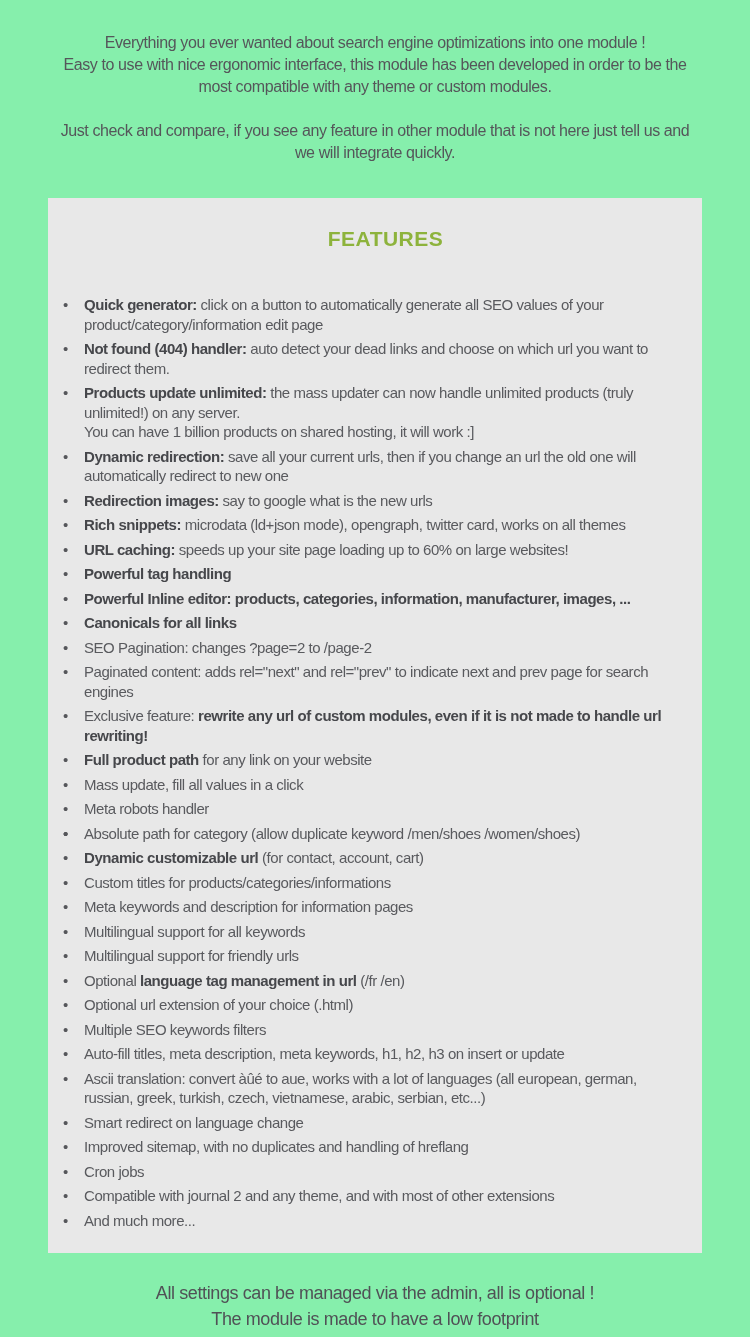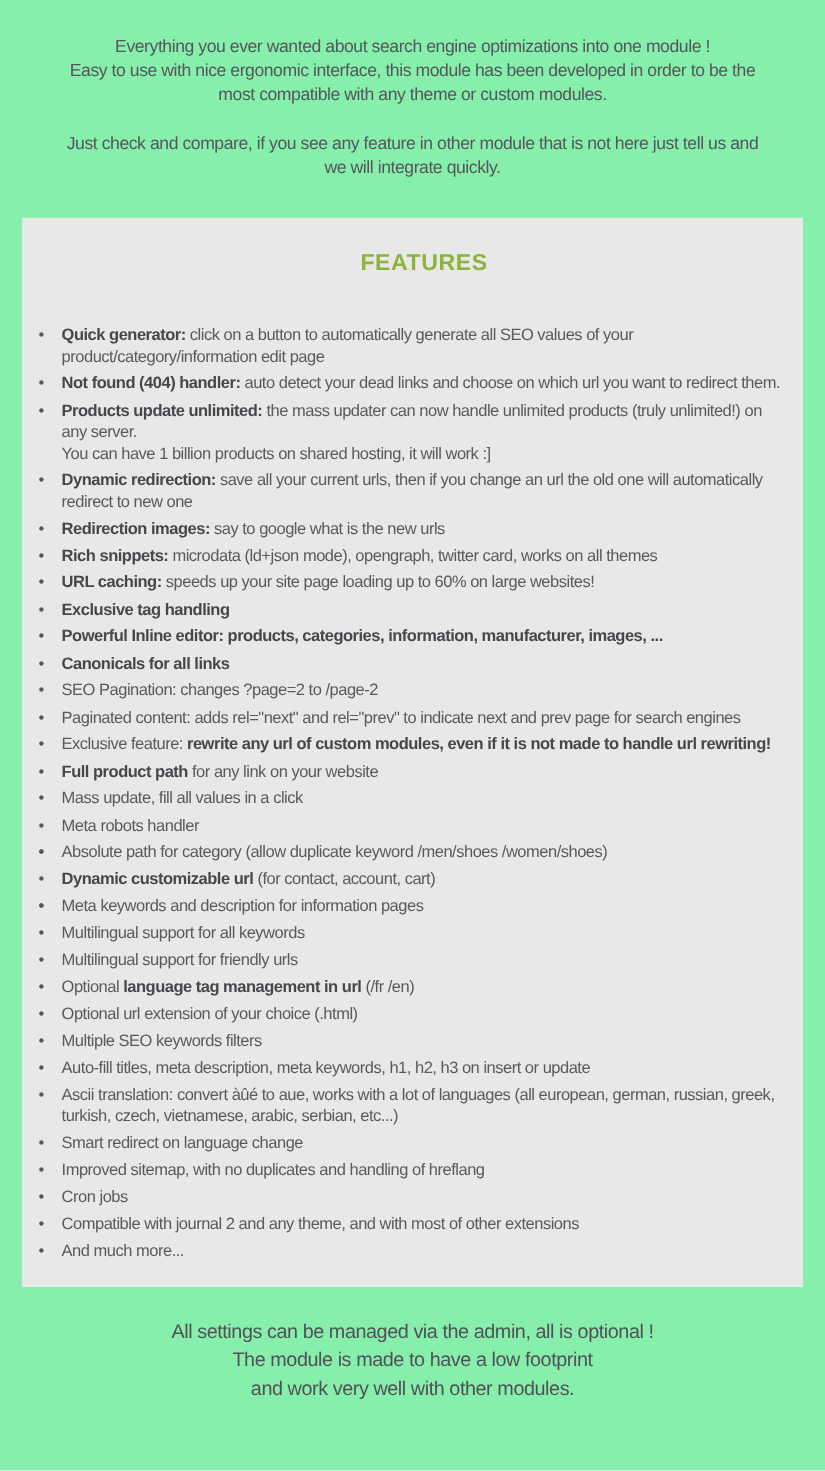--- a/index.html
+++ b/index.html
@@ -26,21 +26,21 @@
     white-space: pre-line;
     font-size: 16px;
     line-height: 22px;
     letter-spacing: -0.4px;
     color: #55565a;
   }
   .intro-para.first { margin-top: 32px; }
   .intro-para.second { margin-top: 22px; }
 
   .features-panel {
-    width: 710px;
+    width: 654px;
     margin: 34px auto 0;
     background: #e8e8e8;
     padding: 28px 15px 18px 36px;
   }
   .features-heading {
     margin: 0 0 44px 0;
     text-align: center;
     font-size: 21px;
     line-height: 25px;
     font-weight: 700;
@@ -101,33 +101,33 @@
 
     <ul class="features-list">
         <li><span class="bullet">•</span><span class="seg-bold">Quick generator:</span><span class="seg-regular"> click on a button to automatically generate all SEO values of your product/category/information edit page</span></li>
         <li><span class="bullet">•</span><span class="seg-bold">Not found (404) handler:</span><span class="seg-regular"> auto detect your dead links and choose on which url you want to redirect them.</span></li>
         <li><span class="bullet">•</span><span class="seg-bold">Products update unlimited:</span><span class="seg-regular"> the mass updater can now handle unlimited products (truly unlimited!) on any server.
 You can have 1 billion products on shared hosting, it will work :]</span></li>
         <li><span class="bullet">•</span><span class="seg-bold">Dynamic redirection:</span><span class="seg-regular"> save all your current urls, then if you change an url the old one will automatically redirect to new one</span></li>
         <li><span class="bullet">•</span><span class="seg-bold">Redirection images:</span><span class="seg-regular"> say to google what is the new urls</span></li>
         <li><span class="bullet">•</span><span class="seg-bold">Rich snippets:</span><span class="seg-regular"> microdata (ld+json mode), opengraph, twitter card, works on all themes</span></li>
         <li><span class="bullet">•</span><span class="seg-bold">URL caching:</span><span class="seg-regular"> speeds up your site page loading up to 60% on large websites!</span></li>
-        <li><span class="bullet">•</span><span class="seg-bold">Exclusive tag handling</span></li>
+        <li><span class="bullet">•</span><span class="seg-bold">Powerful tag handling</span></li>
         <li><span class="bullet">•</span><span class="seg-bold">Powerful Inline editor: products, categories, information, manufacturer, images, ...</span></li>
         <li><span class="bullet">•</span><span class="seg-bold">Canonicals for all links</span></li>
         <li><span class="bullet">•</span><span class="seg-regular">SEO Pagination: changes ?page=2 to /page-2</span></li>
         <li><span class="bullet">•</span><span class="seg-regular">Paginated content: adds rel="next" and rel="prev" to indicate next and prev page for search engines</span></li>
         <li><span class="bullet">•</span><span class="seg-regular">Exclusive feature: </span><span class="seg-bold">rewrite any url of custom modules, even if it is not made to handle url rewriting!</span></li>
         <li><span class="bullet">•</span><span class="seg-bold">Full product path</span><span class="seg-regular"> for any link on your website</span></li>
         <li><span class="bullet">•</span><span class="seg-regular">Mass update, fill all values in a click</span></li>
         <li><span class="bullet">•</span><span class="seg-regular">Meta robots handler</span></li>
         <li><span class="bullet">•</span></li>
         <li><span class="bullet">•</span><span class="seg-regular">Absolute path for category (allow duplicate keyword /men/shoes /women/shoes)</span></li>
         <li><span class="bullet">•</span><span class="seg-bold">Dynamic customizable url</span><span class="seg-regular"> (for contact, account, cart)</span></li>
-        <li><span class="bullet">•</span></li>
+        <li><span class="bullet">•</span><span class="seg-regular">Custom titles for products/categories/informations</span></li>
         <li><span class="bullet">•</span><span class="seg-regular">Meta keywords and description for information pages</span></li>
         <li><span class="bullet">•</span><span class="seg-regular">Multilingual support for all keywords</span></li>
         <li><span class="bullet">•</span><span class="seg-regular">Multilingual support for friendly urls</span></li>
         <li><span class="bullet">•</span><span class="seg-regular">Optional </span><span class="seg-bold">language tag management in url</span><span class="seg-regular"> (/fr /en)</span></li>
         <li><span class="bullet">•</span><span class="seg-regular">Optional url extension of your choice (.html)</span></li>
         <li><span class="bullet">•</span><span class="seg-regular">Multiple SEO keywords filters</span></li>
         <li><span class="bullet">•</span><span class="seg-regular">Auto-fill titles, meta description, meta keywords, h1, h2, h3 on insert or update</span></li>
         <li><span class="bullet">•</span><span class="seg-regular">Ascii translation: convert àûé to aue, works with a lot of languages (all european, german, russian, greek, turkish, czech, vietnamese, arabic, serbian, etc...)</span></li>
         <li><span class="bullet">•</span><span class="seg-regular">Smart redirect on language change</span></li>
         <li><span class="bullet">•</span><span class="seg-regular">Improved sitemap, with no duplicates and handling of hreflang</span></li>

